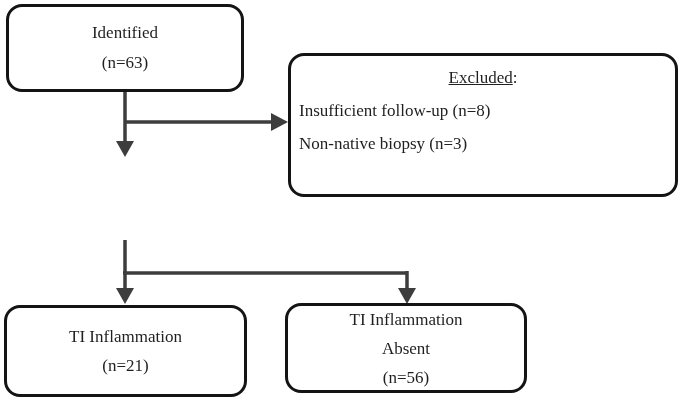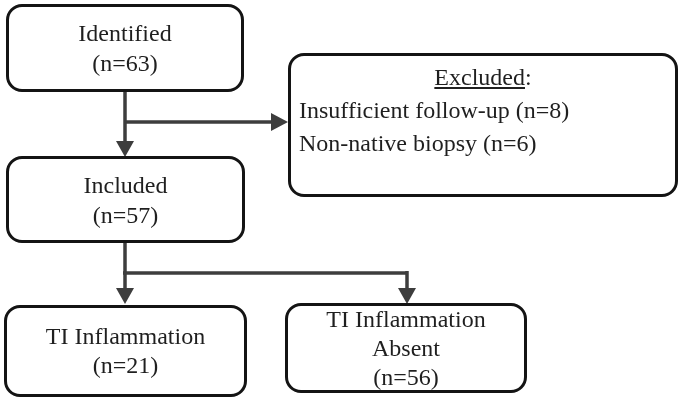--- a/index.html
+++ b/index.html
@@ -22,21 +22,21 @@
     top: 0;
     width: 685px;
     height: 402px;
   }
   .node {
     position: absolute;
     box-sizing: border-box;
     background: #ffffff;
     border: 3px solid #141414;
     border-radius: 16px;
-    font-size: 24px;
+    font-size: 17px;
     line-height: 30px;
     text-align: center;
     display: flex;
     flex-direction: column;
     justify-content: center;
   }
   .node-identified { left: 6px;   top: 4px;   width: 238px; height: 88px; }
   .node-excluded   { left: 288px; top: 53px;  width: 390px; height: 144px;
                      justify-content: flex-start; text-align: left;
                      padding: 5px 8px 4px 8px; line-height: 33px; }
@@ -69,27 +69,23 @@
   </svg>
 
   <div class="node node-identified">
     <span class="line">Identified</span>
     <span class="line">(n=63)</span>
   </div>
 
   <div class="node node-excluded">
     <span class="line exc-title"><span class="u">Excluded</span><span>:</span></span>
     <span class="line">Insufficient follow-up (n=8)</span>
-    <span class="line">Non-native biopsy (n=6)</span>
+    <span class="line">Non-native biopsy (n=3)</span>
   </div>
 
-  <div class="node node-included">
-    <span class="line">Included</span>
-    <span class="line">(n=57)</span>
-  </div>
 
   <div class="node node-present">
     <span class="line">TI Inflammation</span>
     <span class="line">(n=21)</span>
   </div>
 
   <div class="node node-absent">
     <span class="line">TI Inflammation</span>
     <span class="line">Absent</span>
     <span class="line">(n=56)</span>

